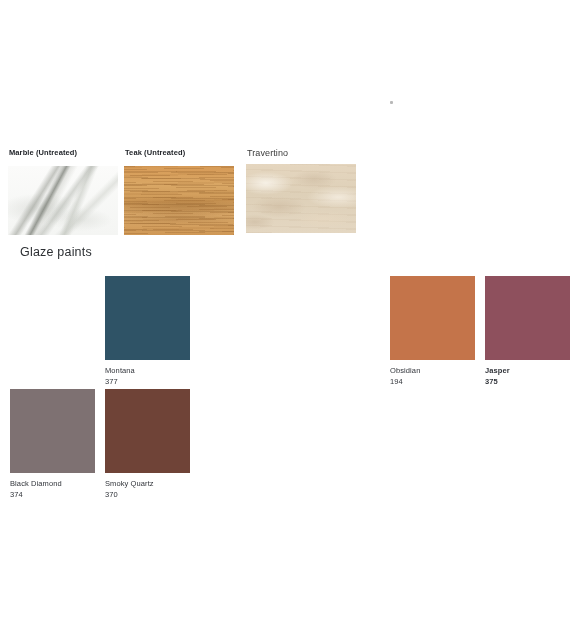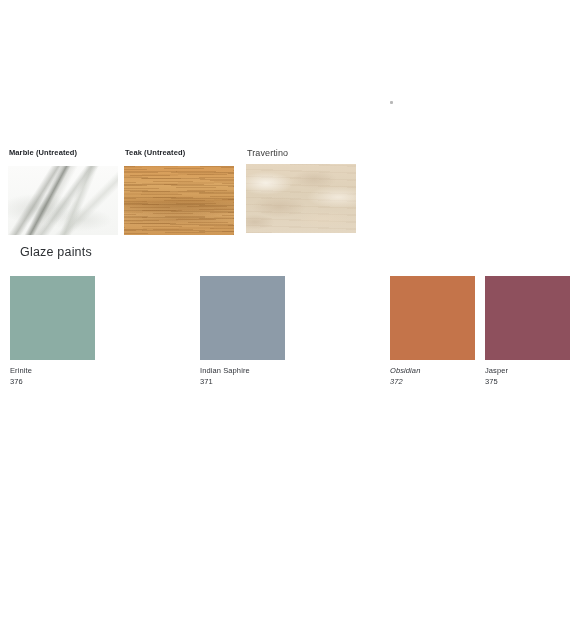--- a/index.html
+++ b/index.html
@@ -174,36 +174,43 @@
       <div class="material" style="left: 238px;">
         <div class="material-label plain">Travertino</div>
         <div class="material-swatch tex-travertino"></div>
       </div>
     </div>
 
   <h2 class="section-title">Glaze paints</h2>
 
   <div class="paint-grid">
       <div class="paint-row">
-        <div class="paint-item" style="left: 0px;">
-          <div class="paint-chip" style="background: rgb(140, 173, 164);"></div>
-          <div class="paint-name">Erinite</div>
-          <div class="paint-code">376</div>
-        </div>
-        <div class="paint-item" style="left: 190px;">
-          <div class="paint-chip" style="background: rgb(141, 155, 168);"></div>
-          <div class="paint-name">Indian Saphire</div>
-          <div class="paint-code">371</div>
-        </div>
-        <div class="paint-item" style="left: 380px; font-style: italic;">
+        <div class="paint-item" style="left: 95px;">
+          <div class="paint-chip" style="background: rgb(47, 83, 102);"></div>
+          <div class="paint-name">Montana</div>
+          <div class="paint-code">377</div>
+        </div>
+        <div class="paint-item" style="left: 380px;">
           <div class="paint-chip" style="background: rgb(196, 116, 74);"></div>
           <div class="paint-name">Obsidian</div>
-          <div class="paint-code">372</div>
-        </div>
-        <div class="paint-item" style="left: 475px;">
+          <div class="paint-code">194</div>
+        </div>
+        <div class="paint-item" style="left: 475px; font-weight: bold;">
           <div class="paint-chip" style="background: rgb(142, 80, 93);"></div>
           <div class="paint-name">Jasper</div>
           <div class="paint-code">375</div>
         </div>
       </div>
+      <div class="paint-row">
+        <div class="paint-item" style="left: 0px;">
+          <div class="paint-chip" style="background: rgb(126, 113, 114);"></div>
+          <div class="paint-name">Black Diamond</div>
+          <div class="paint-code">374</div>
+        </div>
+        <div class="paint-item" style="left: 95px;">
+          <div class="paint-chip" style="background: rgb(111, 67, 55);"></div>
+          <div class="paint-name">Smoky Quartz</div>
+          <div class="paint-code">370</div>
+        </div>
+      </div>
     </div>
 
 </div>
 
 </body></html>

